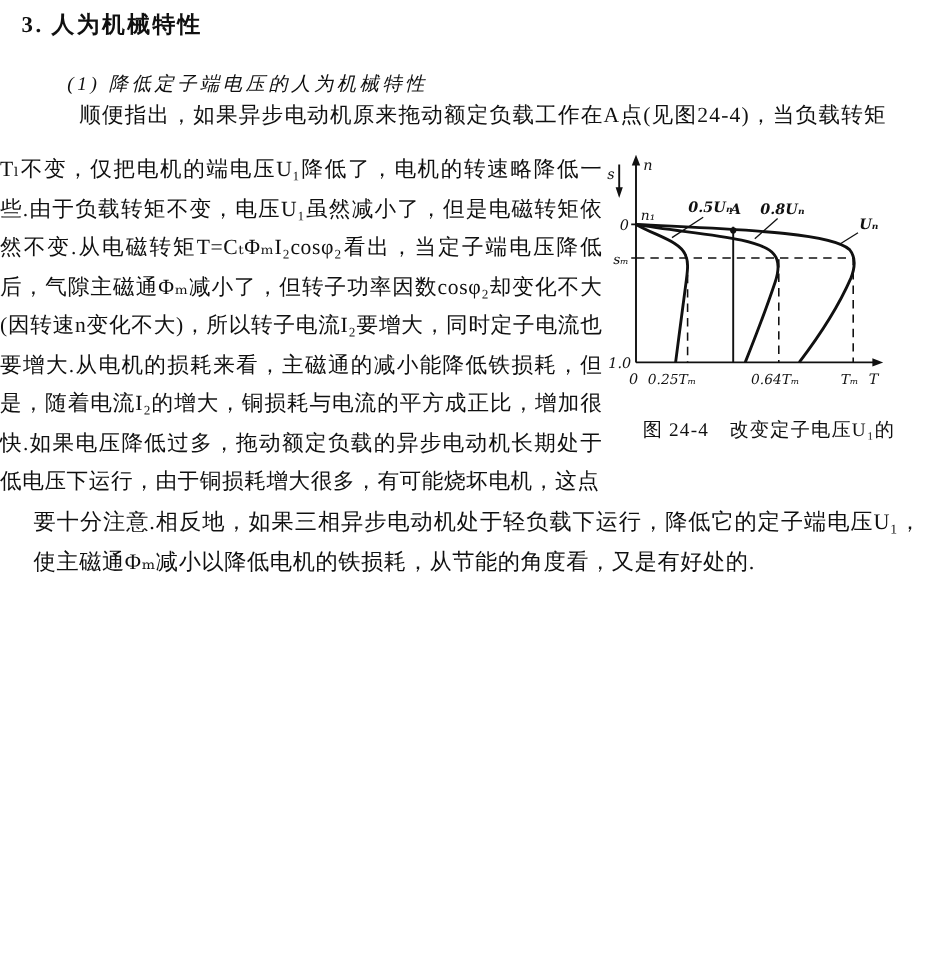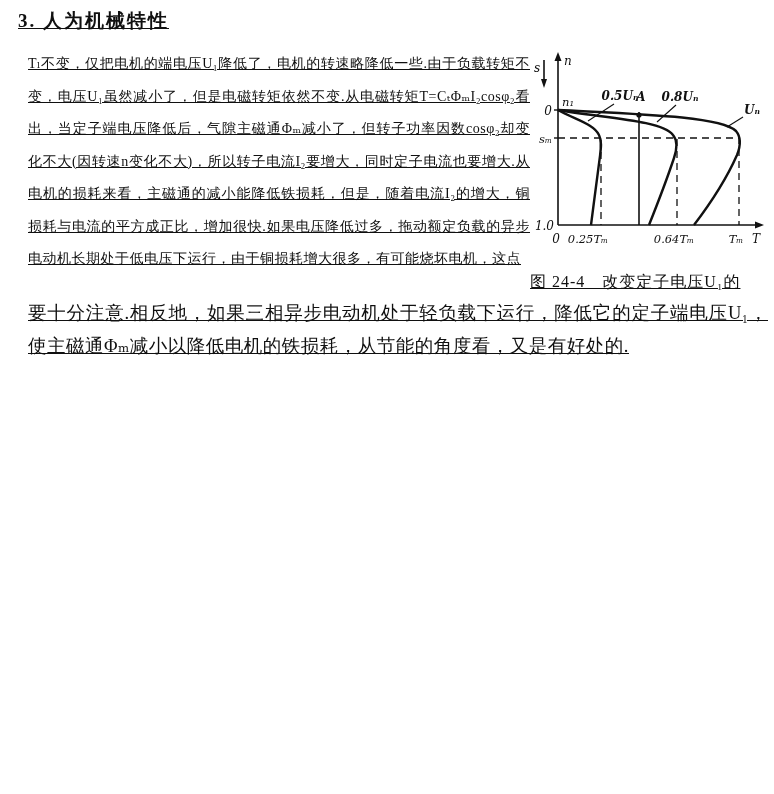--- a/index.html
+++ b/index.html
@@ -4,21 +4,21 @@
 <style>
   * { margin: 0; padding: 0; box-sizing: border-box; }
   html, body { background: #ffffff; }
   body {
     width: 774px; height: 794px;
     overflow: hidden;
     font-family: "Liberation Serif", "DejaVu Serif", serif;
     color: #101010;
     position: relative;
   }
-  .page { width: 774px; height: 794px; padding-top: 6px; text-decoration: underline; }
+  .page { width: 774px; height: 794px; padding-top: 6px; }
 
   .doc-title {
     margin: 2px 0 0 18px;
     font-size: 19px; font-weight: bold; letter-spacing: 2px;
   }
   .doc-subtitle {
     margin: 26px 0 0 56px;
     font-size: 16px; font-style: italic; letter-spacing: 3px;
   }
   .para {
@@ -31,35 +31,34 @@
   }
   .para.first { margin-top: 16px; }
   .page-number {
     margin: 8px 0 0 30px;
     font-size: 15px; letter-spacing: 2px;
   }
 
   .lower { display: flex; margin-top: 14px; }
   .lower-left {
     width: 502px;
-    margin-left: 28px;
-    font-size: 14px; line-height: 32.5px;
+    font-size: 18px; line-height: 32.5px;
     letter-spacing: 0.5px;
     text-align: justify;
   }
   .figure-block {
     width: 244px;
     margin-left: 0px;
     padding-top: 2px;
     flex-shrink: 0;
   }
   .figure-block svg { display: block; }
   .fig-caption {
     margin-top: 16px;
-    text-align: left;
+    text-align: right;
     font-size: 16px;
     line-height: 27px;
     letter-spacing: 1px;
   }
   .para-tail {
     margin: 2px 0 0 28px;
     width: 740px;
     font-size: 18.5px; line-height: 33px;
     letter-spacing: 0.5px;
     text-align: justify;
@@ -81,21 +80,23 @@
   }
   .figtext.small { font-size: 11.5px; }
 </style>
 </head>
 <body>
 
 <div class="page">
 
   <h1 class="doc-title">3. 人为机械特性</h1>
 
+  <div class="doc-subtitle">(1) 降低定子端电压的人为机械特性</div>
 
+  <p class="para">顺便指出，如果异步电动机原来拖动额定负载工作在A点(见图24-4)，当负载转矩</p>
 
 
   <div class="lower">
     <div class="lower-left">Tₗ不变，仅把电机的端电压U₁降低了，电机的转速略降低一些.由于负载转矩不变，电压U₁虽然减小了，但是电磁转矩依然不变.从电磁转矩T=CₜΦₘI₂cosφ₂看出，当定子端电压降低后，气隙主磁通Φₘ减小了，但转子功率因数cosφ₂却变化不大(因转速n变化不大)，所以转子电流I₂要增大，同时定子电流也要增大.从电机的损耗来看，主磁通的减小能降低铁损耗，但是，随着电流I₂的增大，铜损耗与电流的平方成正比，增加很快.如果电压降低过多，拖动额定负载的异步电动机长期处于低电压下运行，由于铜损耗增大很多，有可能烧坏电机，这点</div>
 
     <figure class="figure-block">
       <svg width="244" height="202" viewBox="0 0 244 202">
 
         <line class="axis" x1="28" y1="8" x2="28" y2="175"></line>
         <polygon class="arrowhead" points="28,2 24.5,11 31.5,11"></polygon>

